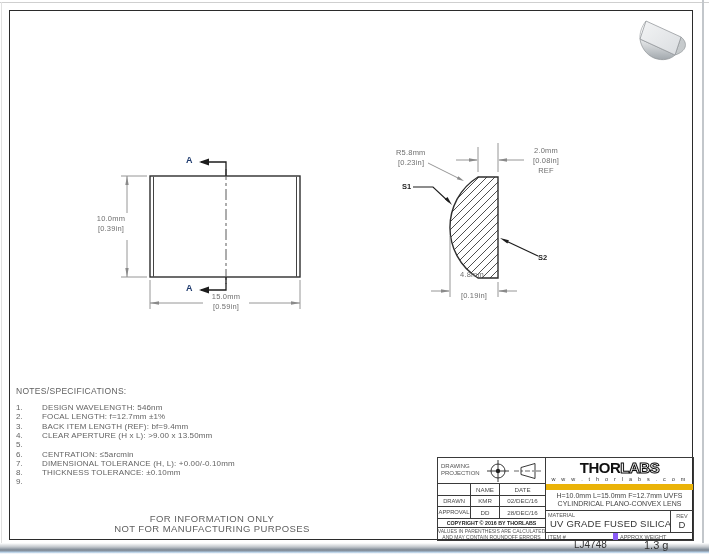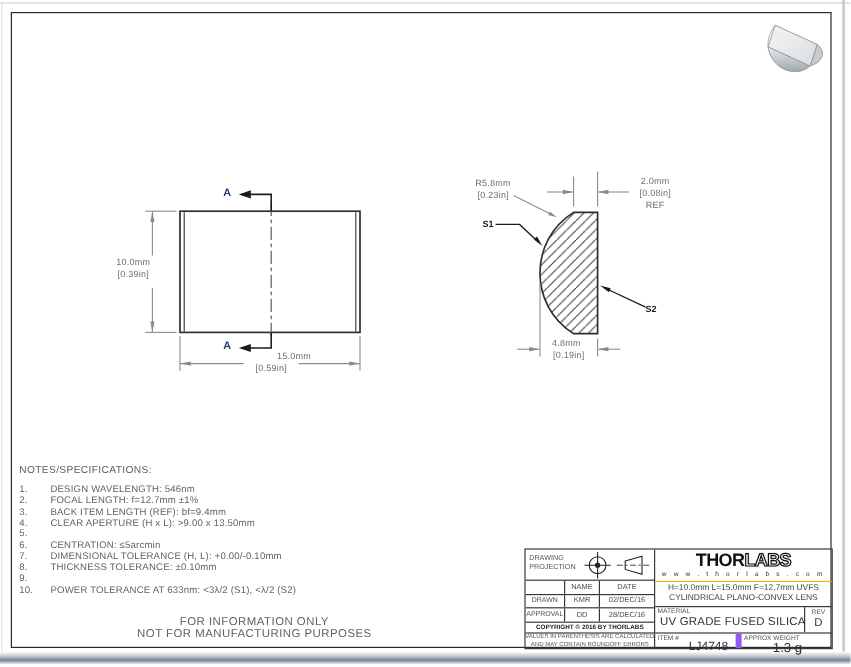--- a/index.html
+++ b/index.html
@@ -34,21 +34,21 @@
   .tb-row.hd{height:12px;}
   .tb-row.bd{height:11px;}
   .tb-c1{width:32px;border-right:1px solid #3a3a3a;height:100%;display:flex;align-items:center;justify-content:center;font-size:5.8px;}
   .tb-c2{width:28px;border-right:1px solid #3a3a3a;height:100%;display:flex;align-items:center;justify-content:center;font-size:6.2px;}
   .tb-c3{flex:1;height:100%;display:flex;align-items:center;justify-content:center;font-size:6.2px;}
   .tb-copy{height:9px;border-bottom:1px solid #3a3a3a;display:flex;align-items:center;justify-content:center;
            font-size:5.3px;font-weight:bold;color:#222;white-space:nowrap;}
   .tb-disc{flex:1;display:flex;flex-direction:column;align-items:center;justify-content:center;
            font-size:5px;line-height:6px;color:#555;text-align:center;white-space:nowrap;}
   .tb-right{flex:1;display:flex;flex-direction:column;}
-  .tb-logo{height:26px;border-bottom:1px solid #eab308;display:flex;flex-direction:column;align-items:center;justify-content:center;}
+  .tb-logo{height:26px;border-bottom:6px solid #eab308;display:flex;flex-direction:column;align-items:center;justify-content:center;}
   .logo-line{font-size:15px;font-weight:800;letter-spacing:-.5px;color:#111;line-height:15px;white-space:nowrap;}
   .logo-labs{color:#ffffff;-webkit-text-stroke:1px #111;text-shadow:0 0 1px #111;}
   .tb-url{font-size:5.5px;letter-spacing:2.2px;color:#333;margin-top:1px;white-space:nowrap;}
   .tb-title{height:20px;border-bottom:1px solid #3a3a3a;display:flex;flex-direction:column;align-items:center;justify-content:center;
             font-size:7px;line-height:8.5px;color:#444;white-space:nowrap;}
   .tb-matrow{height:21px;border-bottom:1px solid #3a3a3a;display:flex;}
   .tb-mat{flex:1;border-right:1px solid #3a3a3a;position:relative;}
   .tb-rev{width:22px;display:flex;flex-direction:column;align-items:center;justify-content:center;}
   .lbl{font-size:5.5px;color:#555;}
   .tb-mat .lbl{position:absolute;left:2px;top:1px;}
@@ -148,29 +148,29 @@
       <path d="M41,19 C48.5,25 46.5,33.5 35,37 Z" fill="#c6cacc" stroke="#8d9194" stroke-width="0.7"></path>
       <path d="M6,3 L41,19 L35,37 L0,21 Z" fill="url(#gFace)" stroke="#979b9e" stroke-width="0.8"></path>
       <path d="M6,3 C1.5,8.5 -0.5,15.5 0,21" fill="none" stroke="#9ea2a5" stroke-width="0.7"></path>
     </g>
   </svg>
 
   <span class="abs navy" style="left:186px;top:155px;">A</span>
   <span class="abs navy" style="left:186px;top:283px;">A</span>
   <span class="abs dim ctr" style="left:89px;top:214px;width:44px;">10.0mm</span>
   <span class="abs dim ctr" style="left:89px;top:224px;width:44px;">[0.39in]</span>
-  <span class="abs dim ctr" style="left:204px;top:292px;width:44px;margin-left:19px;">15.0mm</span>
+  <span class="abs dim ctr" style="left:204px;top:292px;width:44px;">15.0mm</span>
   <span class="abs dim ctr" style="left:204px;top:302px;width:44px;">[0.59in]</span>
 
   <span class="abs dim" style="left:396px;top:148px;">R5.8mm</span>
   <span class="abs dim" style="left:398px;top:158px;">[0.23in]</span>
   <span class="abs dim ctr" style="left:527px;top:146px;width:38px;">2.0mm</span>
   <span class="abs dim ctr" style="left:527px;top:156px;width:38px;">[0.08in]</span>
   <span class="abs dim ctr" style="left:527px;top:166px;width:38px;">REF</span>
-  <span class="abs dim ctr" style="left:452px;top:281px;width:40px;">4.8mm</span>
+  <span class="abs dim ctr" style="left:452px;top:270px;width:40px;">4.8mm</span>
   <span class="abs dim ctr" style="left:452px;top:291px;width:44px;">[0.19in]</span>
   <span class="abs surf" style="left:402px;top:182px;">S1</span>
   <span class="abs surf" style="left:538px;top:253px;">S2</span>
 
   <span class="abs notes-head" style="left:16px;top:386px;">NOTES/SPECIFICATIONS:</span>
   <div class="abs" style="left:16px;top:403px;width:430px;height:95px;">
     <div class="note-row" style="top:0px;">
         <span class="note-num">1.</span>
         <span class="note-text">DESIGN WAVELENGTH: 546nm</span>
       </div>
@@ -196,24 +196,20 @@
     <div class="note-row" style="top:55.8px;">
         <span class="note-num">7.</span>
         <span class="note-text">DIMENSIONAL TOLERANCE (H, L): +0.00/-0.10mm</span>
       </div>
     <div class="note-row" style="top:65.1px;">
         <span class="note-num">8.</span>
         <span class="note-text">THICKNESS TOLERANCE: ±0.10mm</span>
       </div>
     <div class="note-row" style="top:74.4px;">
         <span class="note-num">9.</span>
-      </div>
-    <div class="note-row" style="top:83.7px;">
-        <span class="note-num">10.</span>
-        <span class="note-text">POWER TOLERANCE AT 633nm: &lt;3λ/2 (S1), &lt;λ/2 (S2)</span>
       </div>
   </div>
 
   <span class="abs info" style="left:62px;top:513px;">FOR INFORMATION ONLY</span>
   <span class="abs info" style="left:62px;top:523px;">NOT FOR MANUFACTURING PURPOSES</span>
 
   <div id="tb" class="abs">
     <div class="tb-left">
       <div class="tb-proj">
         <div class="tb-proj-label">

